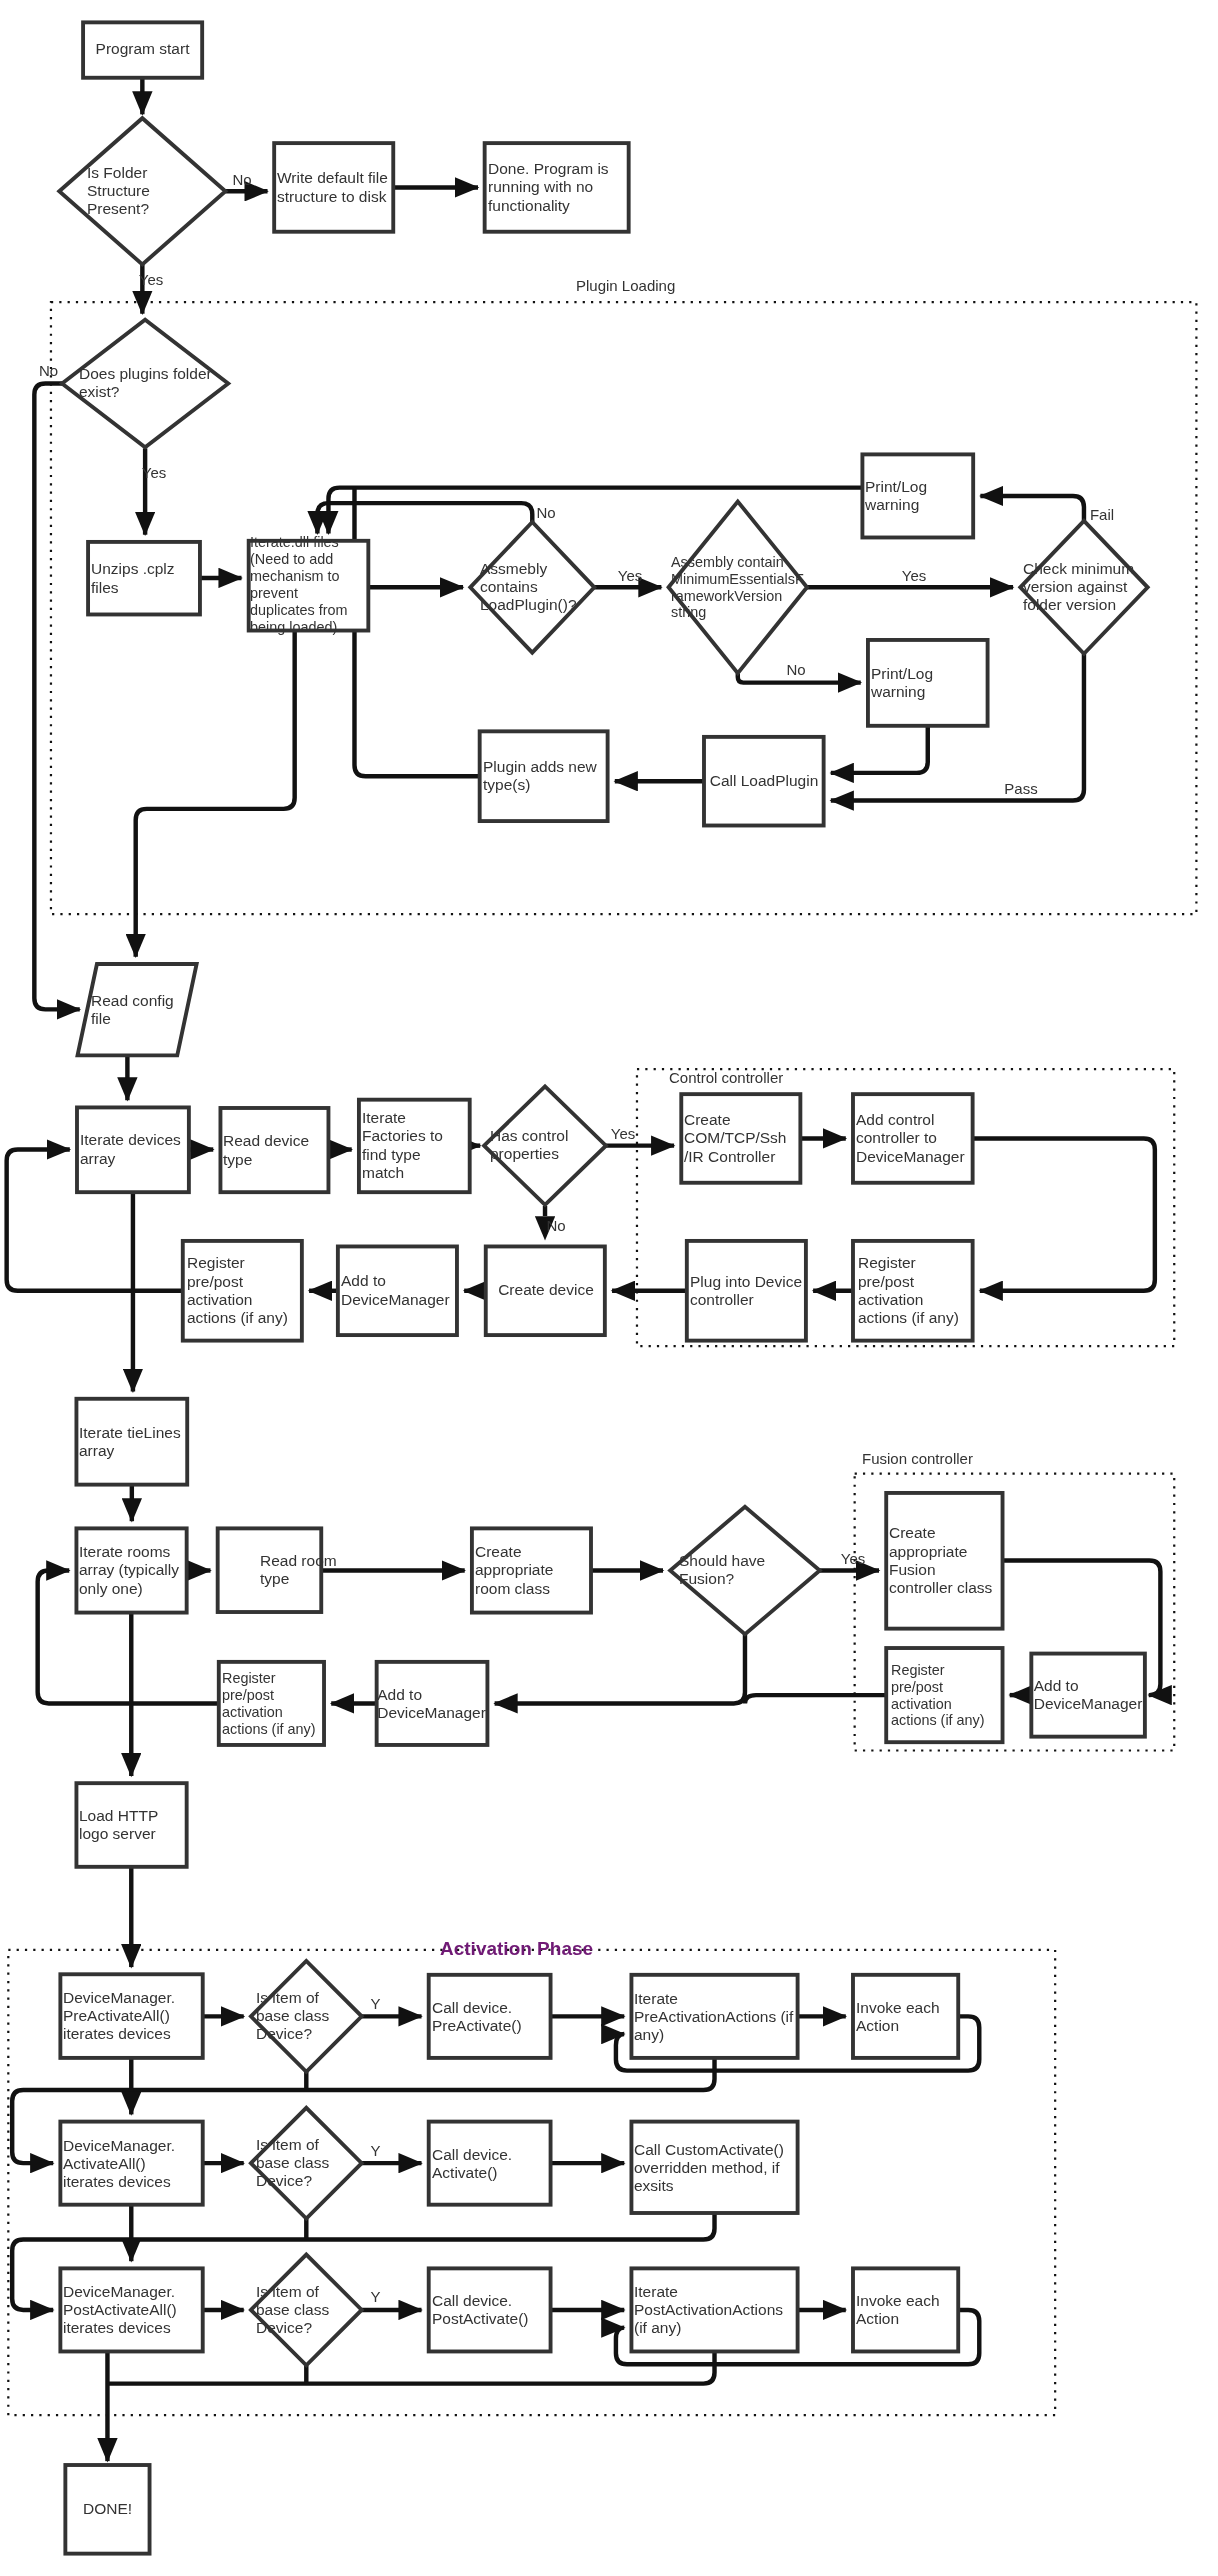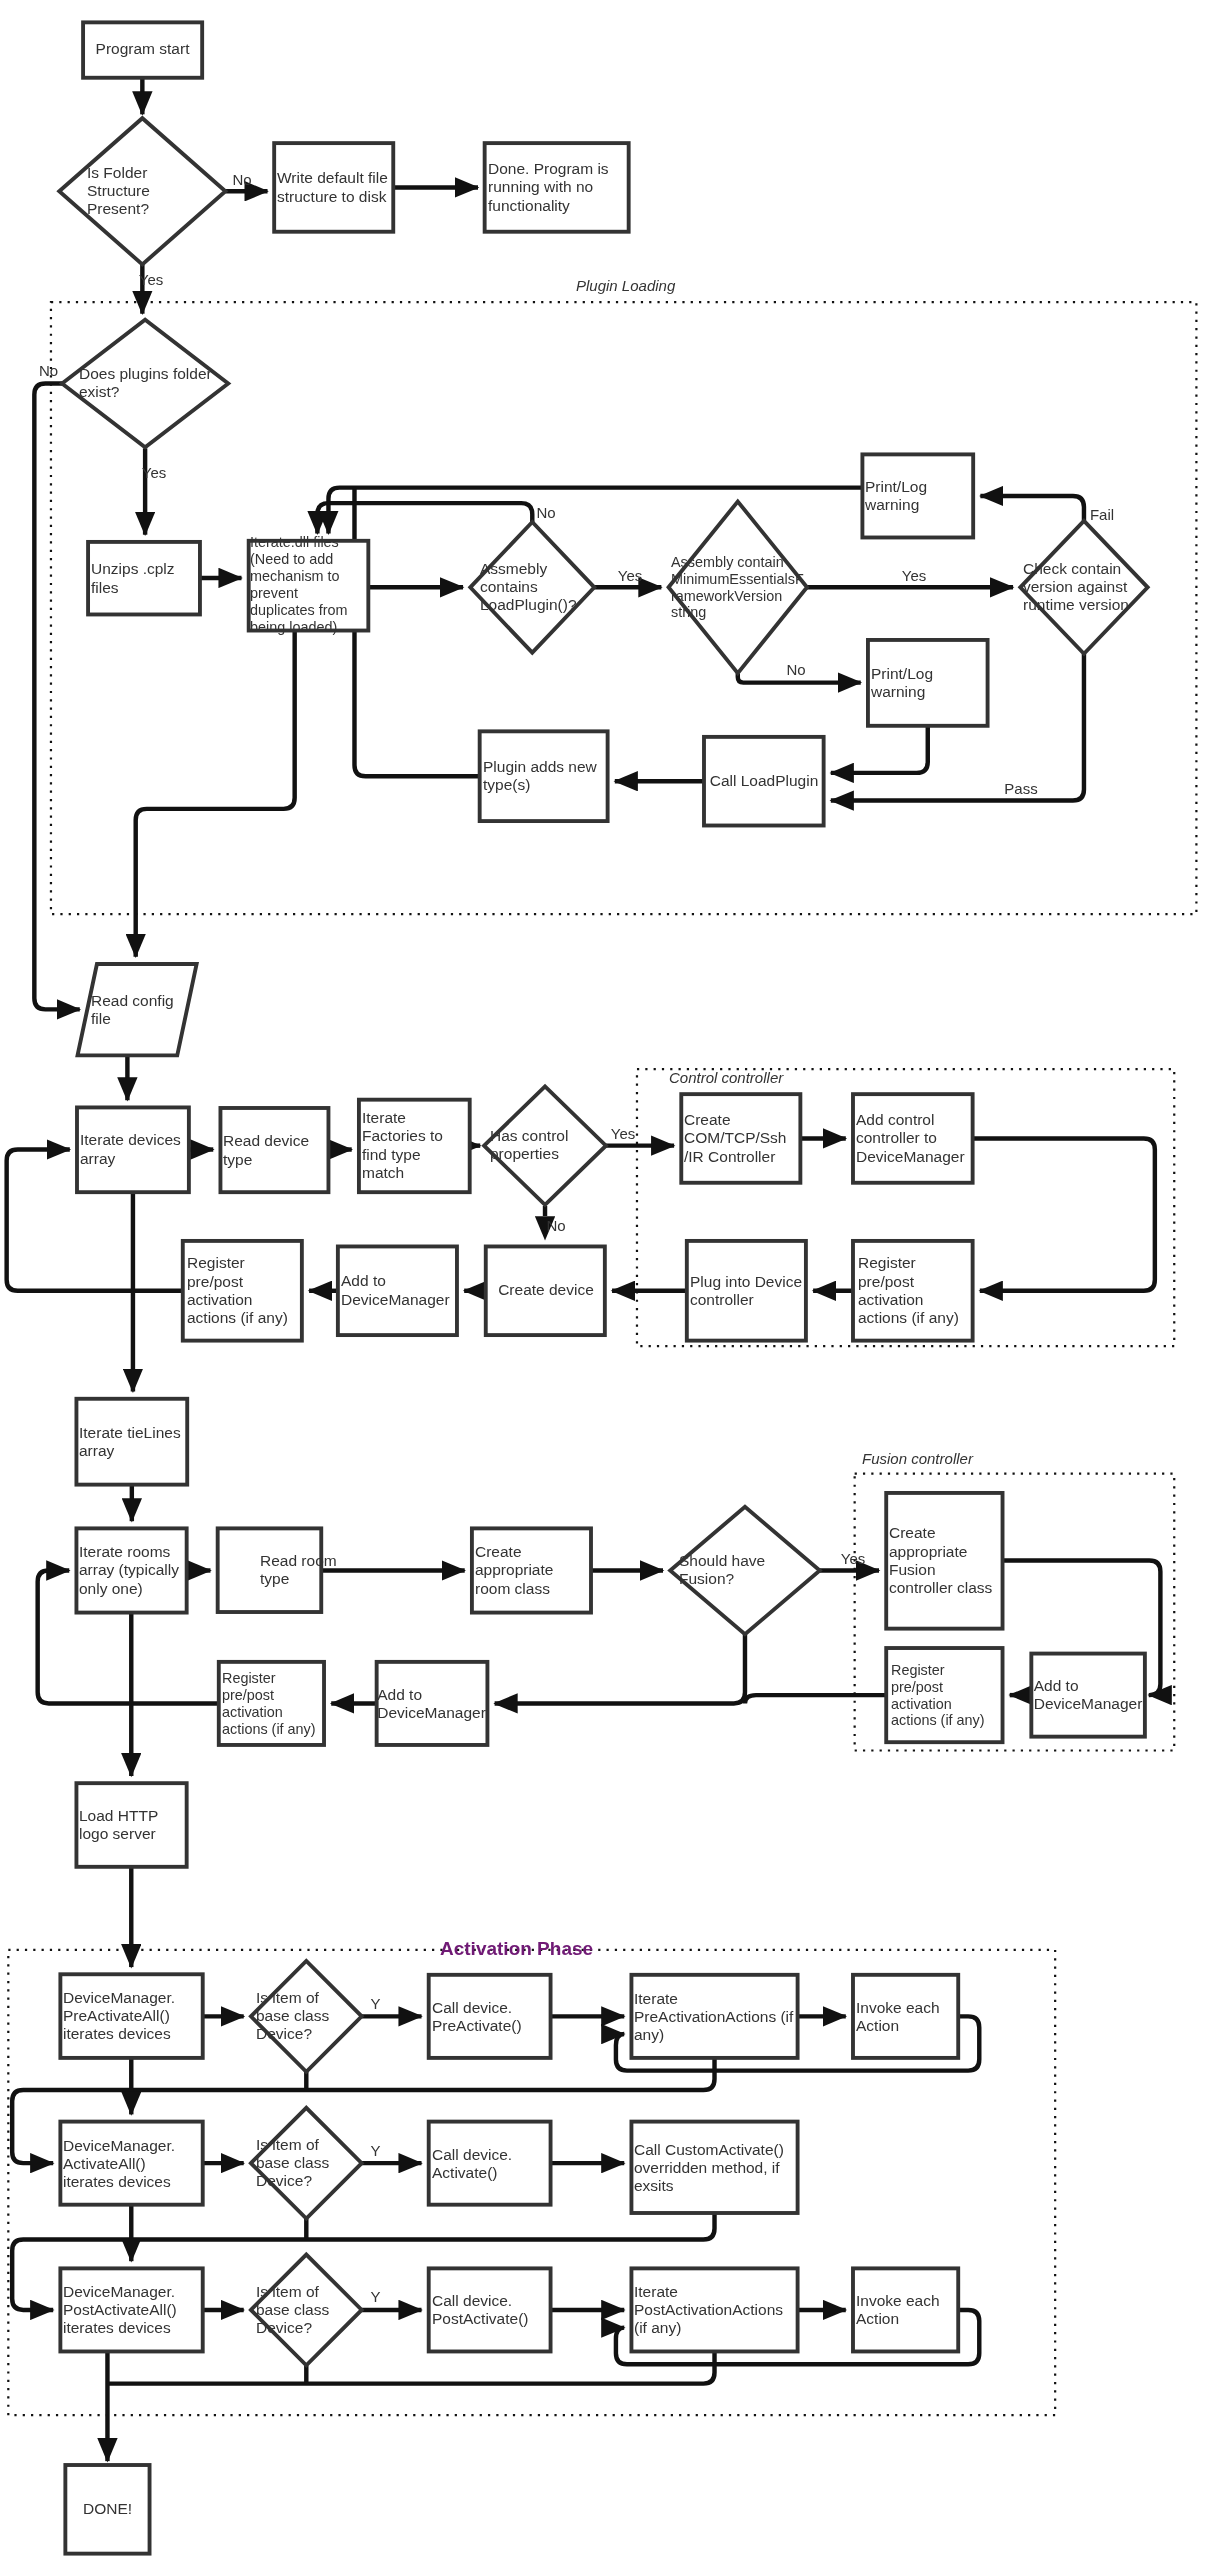--- a/index.html
+++ b/index.html
@@ -3,21 +3,21 @@
 <meta charset="utf-8">
 <style>
   html,body{margin:0;padding:0;background:#ffffff;}
   .canvas{position:relative;width:1218px;height:2576px;background:#fff;
           font-family:"Liberation Sans","DejaVu Sans",sans-serif;color:#333;}
   .canvas svg{position:absolute;left:0;top:0;}
   .lbl{position:absolute;display:flex;align-items:center;justify-content:center;
        text-align:left;font-size:15.5px;line-height:1.18;color:#333;}
   .elbl{position:absolute;display:flex;align-items:center;justify-content:center;
         text-align:center;font-size:15px;color:#333;}
-  .seclbl{position:absolute;font-size:15px;color:#333;white-space:nowrap;font-style:italic;}
+  .seclbl{position:absolute;font-size:15px;color:#333;white-space:nowrap;}
   .actlbl{position:absolute;font-size:19px;font-weight:bold;color:#701a75;white-space:nowrap;margin-left:20px;}
   .wrapany{overflow-wrap:anywhere;}
   .shape{fill:#fff;stroke:#333;stroke-width:7;}
   .edge{fill:none;stroke:#111;stroke-width:8;stroke-linejoin:round;}
   .edge.dashed{stroke-dasharray:18 14;}
   .cont{fill:none;stroke:#111;stroke-width:4;stroke-dasharray:4 11;}
 </style>
 </head>
 <body>
 
@@ -166,21 +166,21 @@
 
 <div class="lbl" style="left:83px;top:22px;width:119px;height:55px;">Program start</div>
 <div class="lbl" style="left:87px;top:152px;width:111px;height:78px;">Is Folder Structure Present?</div>
 <div class="lbl" style="left:277px;top:146px;width:114px;height:83px;">Write default file structure to disk</div>
 <div class="lbl" style="left:488px;top:146px;width:138px;height:83px;">Done.  Program is running with no functionality</div>
 <div class="lbl" style="left:79px;top:350px;width:133px;height:66px;">Does plugins folder exist?</div>
 <div class="lbl" style="left:91px;top:545px;width:106px;height:67px;">Unzips .cplz files</div>
 <div class="lbl" style="left:250px;top:542px;width:116px;height:86px;font-size:14.4px;">Iterate.dll files (Need to add mechanism to prevent duplicates from being loaded)</div>
 <div class="lbl" style="left:480px;top:548px;width:105px;height:78px;">Assmebly contains LoadPlugin()?</div>
 <div class="lbl wrapany" style="left:671px;top:524px;width:133px;height:127px;font-size:14.4px;">Assembly contain MinimumEssentialsFrameworkVersion string</div>
-<div class="lbl" style="left:1023px;top:548px;width:122px;height:78px;">Check contain version against runtime version</div>
+<div class="lbl" style="left:1023px;top:548px;width:122px;height:78px;">Check minimum version against folder version</div>
 <div class="lbl" style="left:865px;top:457px;width:105px;height:78px;">Print/Log warning</div>
 <div class="lbl" style="left:871px;top:643px;width:114px;height:80px;">Print/Log warning</div>
 <div class="lbl" style="left:707px;top:740px;width:114px;height:83px;">Call LoadPlugin</div>
 <div class="lbl" style="left:483px;top:734px;width:122px;height:84px;">Plugin adds new type(s)</div>
 <div class="lbl" style="left:91px;top:967px;width:91px;height:86px;">Read config file</div>
 <div class="lbl" style="left:80px;top:1110px;width:106px;height:79px;">Iterate devices array</div>
 <div class="lbl" style="left:223px;top:1111px;width:102px;height:79px;">Read device type</div>
 <div class="lbl" style="left:362px;top:1102px;width:105px;height:87px;">Iterate Factories to find type match</div>
 <div class="lbl" style="left:490px;top:1112px;width:111px;height:66px;">Has control properties</div>
 <div class="lbl" style="left:684px;top:1097px;width:114px;height:83px;">Create COM/TCP/Ssh /IR Controller</div>

